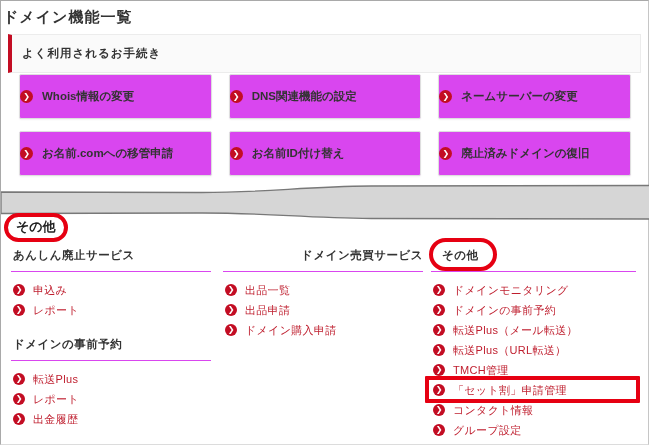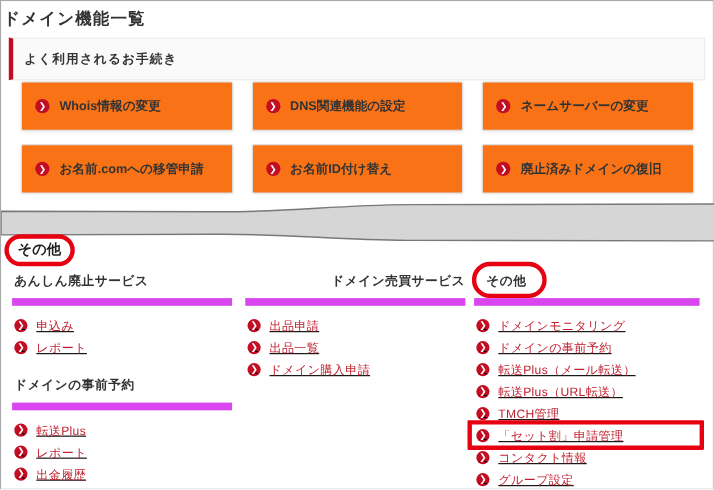--- a/index.html
+++ b/index.html
@@ -20,23 +20,23 @@
     position:absolute; left:7px; top:33px; width:633px; height:39px;
     background:#fafafa; border:1px solid #ececec; border-left:4px solid #c30d23;
     display:flex; align-items:center;
   }
   .quick-bar-label { font-size:11.5px; font-weight:bold; color:#333; padding-left:10px; letter-spacing:1px; }
   .btn-grid {
     position:absolute; left:18px; top:73px; width:612px;
     display:grid; grid-template-columns:repeat(3,1fr); gap:12px 17px;
   }
   .quick-btn {
-    height:45px; background:#f97316; border:1px solid #dedede; border-radius:2px;
+    height:45px; background:#d946ef; border:1px solid #dedede; border-radius:2px;
     box-shadow:0 1px 2px rgba(0,0,0,.05);
-    display:flex; align-items:center; gap:9px; padding-left:12px; cursor:pointer;
+    display:flex; align-items:center; gap:9px; padding-left:0; cursor:pointer;
   }
   .quick-btn .btn-label { font-size:11.5px; font-weight:bold; color:#333; }
   .arrow-icon {
     width:13px; height:13px; min-width:13px; border-radius:50%;
     background:#c30d23; color:#fff;
     display:inline-flex; align-items:center; justify-content:center;
   }
   .arrow-icon::before { content:"❯"; font-size:8px; line-height:1; font-weight:bold; }
   .torn-divider { position:absolute; left:0; top:182px; width:649px; height:40px; }
   .others-heading {
@@ -44,32 +44,32 @@
     font-size:13px; font-weight:bold; color:#222;
     border:4px solid #e60012; border-radius:16px; padding:1px 8px 2px 8px;
     background:transparent;
   }
   .col { position:absolute; top:244px; }
   .col-1 { left:10px;  width:200px; }
   .col-2 { left:222px; width:200px;text-align:right; }
   .col-3 { left:430px; width:205px; }
   .col-header {
     position:relative; font-size:11.5px; font-weight:bold; color:#333;
-    padding:3px 0 8px 2px; border-bottom:7px solid #d946ef; margin-bottom:8px;
+    padding:3px 0 8px 2px; border-bottom:1px solid #d946ef; margin-bottom:8px;
     letter-spacing:.5px;
   }
   .col-header.second { margin-top:14px; }
   .col-3 .col-header .hdr-text { padding-left:9px; display:inline-block; }
   .annotation-circle {
     position:absolute; left:-2px; top:-7px; width:68px; height:33px;
     border:4px solid #e60012; border-radius:17px; pointer-events:none;
   }
   .link-row {
     position:relative; display:flex; align-items:center; gap:8px;
-    padding:3.5px 0 3.5px 2px; height:20px; cursor:pointer;text-decoration:underline;
+    padding:3.5px 0 3.5px 2px; height:20px; cursor:pointer;
   }
   .link-row .arrow-icon { width:12px; height:12px; min-width:12px; }
   .link-label {
     font-size:11px; color:#bf1e2e; text-decoration:none; letter-spacing:.3px;
   }
   .annotation-box {
     position:absolute; left:-6px; right:-4px; top:-4px; bottom:-3px;
     border:4px solid #e60012; border-radius:1px; pointer-events:none;
   }
 </style>
@@ -139,25 +139,25 @@
     <div class="link-row">
       <span class="arrow-icon"></span>
       <a class="link-label">出金履歴</a>
     </div>
   </div>
 
   <div class="col col-2">
     <div class="col-header">ドメイン売買サービス</div>
     <div class="link-row">
       <span class="arrow-icon"></span>
+      <a class="link-label">出品一覧</a>
+    </div>
+    <div class="link-row">
+      <span class="arrow-icon"></span>
       <a class="link-label">出品申請</a>
-    </div>
-    <div class="link-row">
-      <span class="arrow-icon"></span>
-      <a class="link-label">出品一覧</a>
     </div>
     <div class="link-row">
       <span class="arrow-icon"></span>
       <a class="link-label">ドメイン購入申請</a>
     </div>
   </div>
 
   <div class="col col-3">
     <div class="col-header">
       <span class="hdr-text">その他</span>

